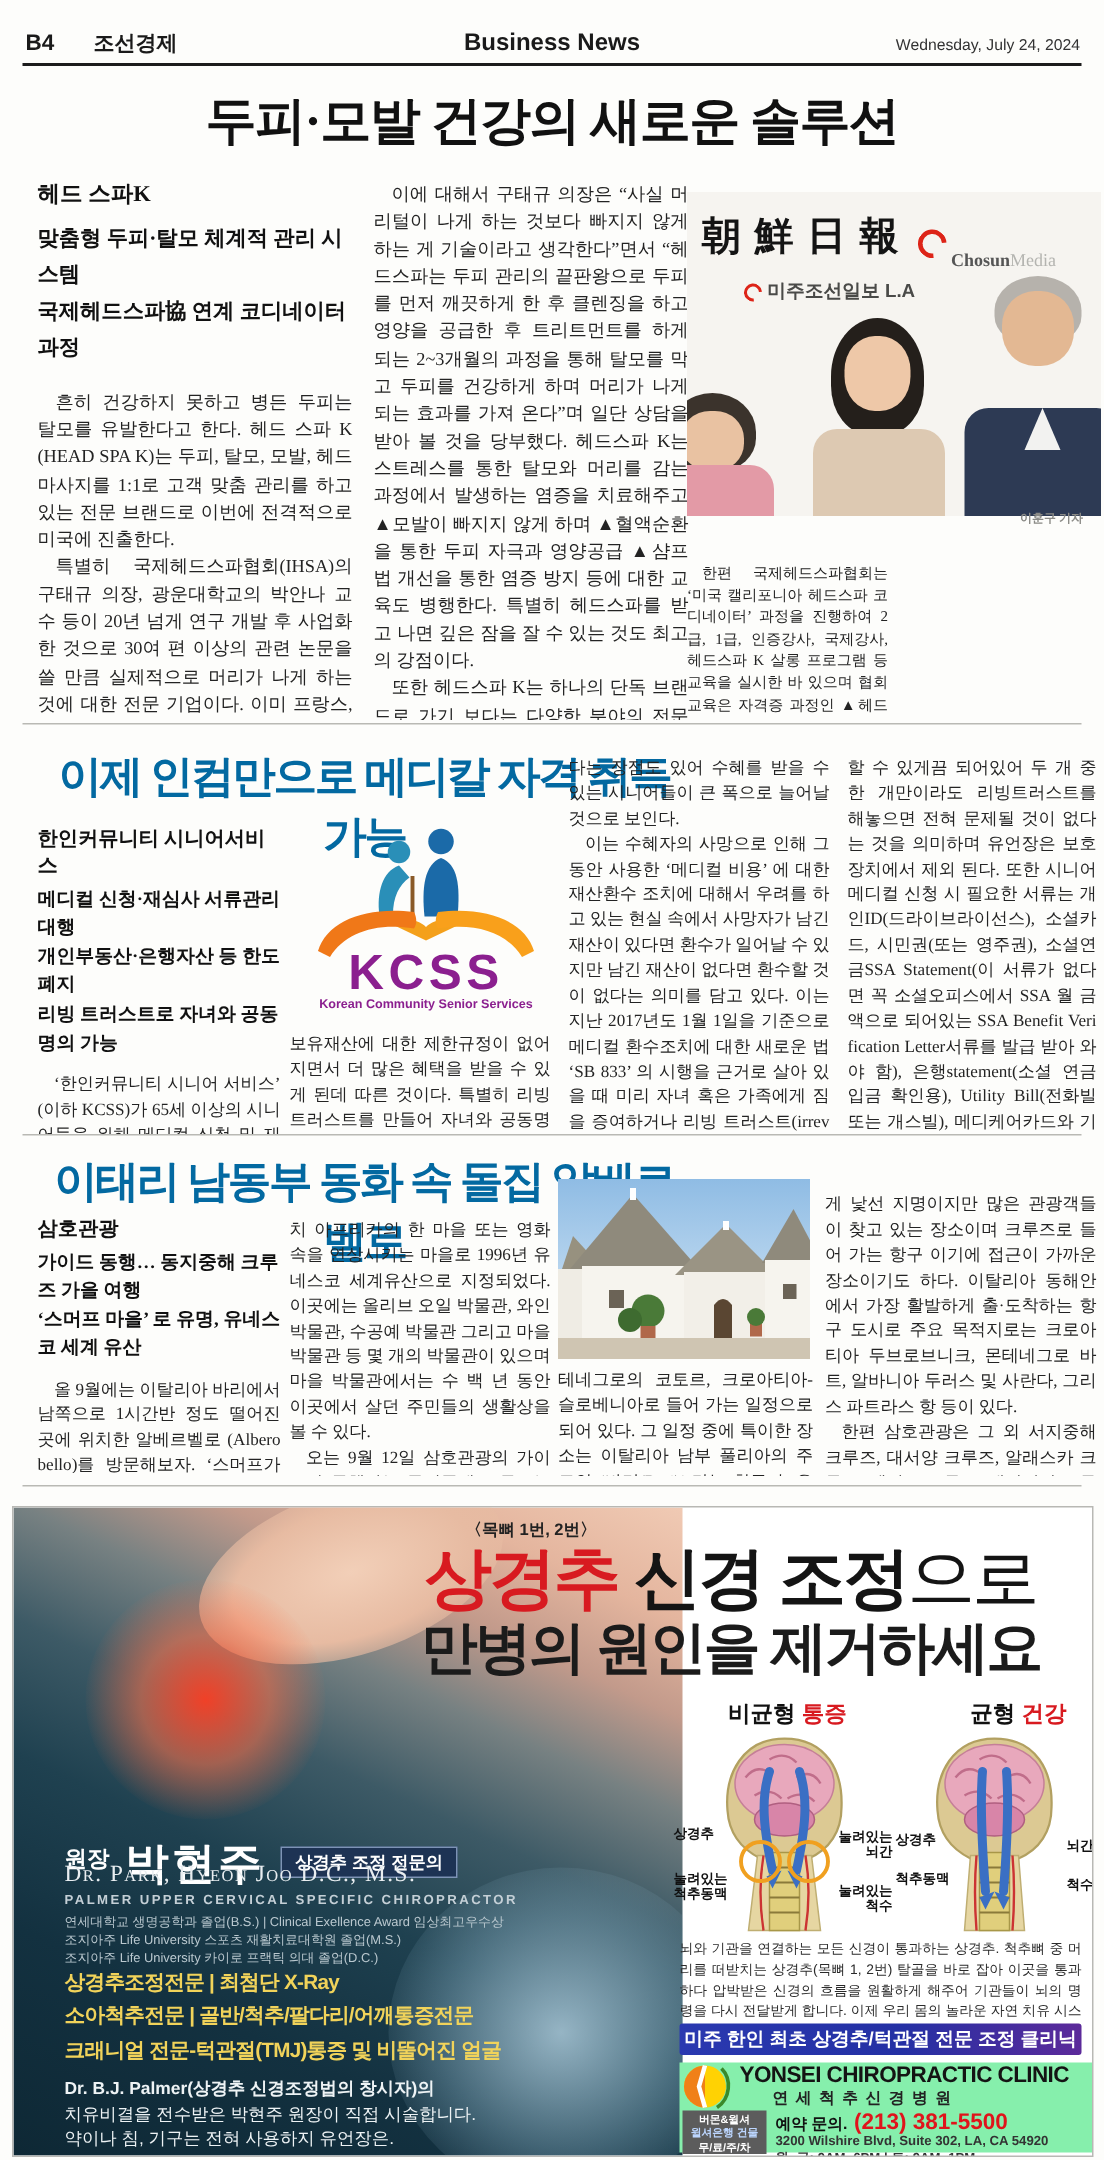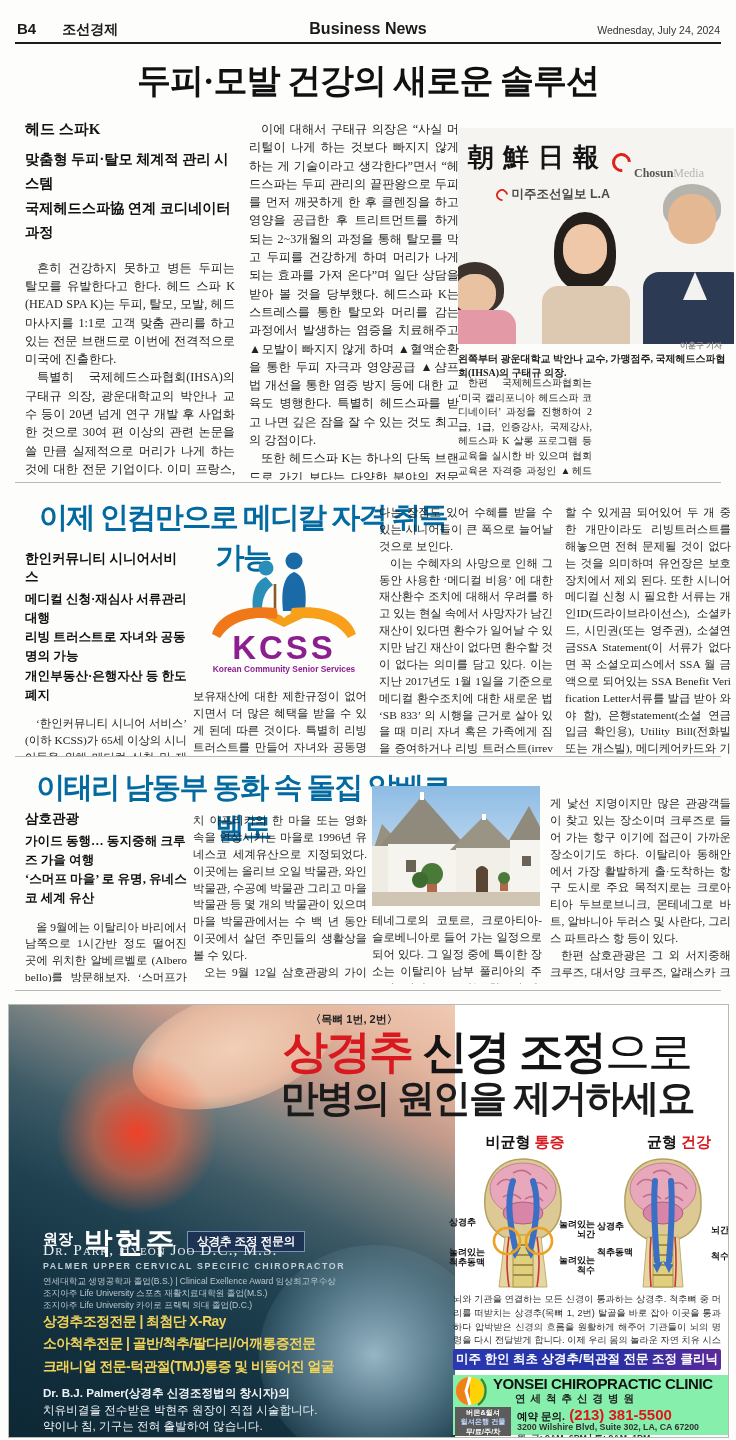--- a/index.html
+++ b/index.html
@@ -149,34 +149,33 @@
 
     <div class="person" style="left:185px;width:104px;height:160px;">
       <div class="hair" style="left:20px;top:0;width:58px;height:46px;background:#b6b2ac;"></div>
       <div class="face" style="left:25px;top:10px;width:48px;height:50px;background:#e3b893;"></div>
       <div class="torso" style="left:0;width:104px;height:72px;background:#2d3a54;"></div>
       <div style="position:absolute;left:40px;bottom:44px;width:0;height:0;border-left:12px solid transparent;border-right:12px solid transparent;border-bottom:28px solid #f2f2f0;"></div>
     </div>
   </div>
   <div class="abs capt" style="left:458px;top:352px;width:276px;">
     <span class="credit">이훈구 기자</span>
-    <span>왼쪽부터 광운대학교 박안나 교수, 가맹점주, 국제헤드스파협회(IHSA)의 구태규 의장.</span>
   </div>
   <div class="abs clip bt3" style="left:458px;top:376px;width:134px;height:102px;">
     <p>한편 국제헤드스파협회는 ‘미국 캘리포니아 헤드스파 코디네이터’ 과정을 진행하여 2급, 1급, 인증강사, 국제강사, 헤드스파 K 살롱 프로그램 등 교육을 실시한 바 있으며 협회 교육은 자격증 과정인 ▲헤드스파코디네이터 ▲헤어컬러코디네이터 ▲뷰티코디네이터 ▲왁싱코디네이터 ▲두피디자인 코디</p>
   </div>
 
   <div class="abs divider" style="top:482px;"></div>
 
   <div class="abs h2" style="left:25px;top:498px;width:436px;">이제 인컴만으로 메디칼 자격 취득 가능</div>
   <div class="abs clip" style="left:25px;top:550px;width:162px;height:206px;">
     <p class="kicker2">한인커뮤니티 시니어서비스</p>
     <p class="subhead2">메디컬 신청·재심사 서류관리 대행</p>
+    <p class="subhead2">개인부동산·은행자산 등 한도폐지</p>
     <p class="subhead2">리빙 트러스트로 자녀와 공동명의 가능</p>
-    <p class="subhead2">개인부동산·은행자산 등 한도폐지</p>
     <div class="bt2" style="margin-top:10px;">
       <p>‘한인커뮤니티 시니어 서비스’ (이하 KCSS)가 65세 이상의 시니어들을 위해 메디컬 신청 및 재심사 서류관리를 무료로 대행해 주고 있다. 이 같은 조치는 2024년 새해부터 65세 이상 시니어들의 메디컬 신청조건 중 자격조건에서 포함되었던 개인부동산, 은행현금자산, 연금, 주식 등의 재산한도가 폐지돼</p>
     </div>
   </div>
 
   <div class="abs kcss">
     <svg width="168" height="132" viewBox="0 0 168 132">
       <circle cx="66" cy="16" r="7.5" fill="#2a8fb8"></circle>
       <path d="M66,25 C55,29 51,43 53,58 L62,58 C62,46 66,38 73,33 Z" fill="#2a8fb8"></path>
       <line x1="75" y1="32" x2="75" y2="59" stroke="#8a5a28" stroke-width="2.6"></line>
@@ -342,21 +341,21 @@
       <div class="clinic-kr">연세척추신경병원</div>
       <div class="parkbox">
         <div>버몬&amp;윌셔</div>
         <div class="mid">윌셔은행 건물</div>
         <div>무/료/주/차</div>
       </div>
       <div class="bookrow">
         <span class="booklabel">예약 문의.</span>
         <span class="phone">(213) 381-5500</span>
       </div>
-      <div class="addr">3200 Wilshire Blvd, Suite 302, LA, CA 67200</div>
+      <div class="addr">3200 Wilshire Blvd, Suite 302, LA, CA 54920</div>
       <div class="hours" style="top:58px;">월~금: 9AM~6PM | 토: 9AM~1PM</div>
     </div>
 
     <div class="abs docrow">
       <span class="doc-title">원장</span>
       <span class="doc-name">박현주</span>
       <span class="doc-badge">상경추 조정 전문의</span>
     </div>
     <div class="abs doc-en">Dr. Park, Hyeon Joo D.C., M.S.</div>
     <div class="abs doc-sub">PALMER UPPER CERVICAL SPECIFIC CHIROPRACTOR</div>
@@ -366,18 +365,18 @@
       <div>조지아주 Life University 카이로 프랙틱 의대 졸업(D.C.)</div>
     </div>
     <div class="abs specs">
       <div>상경추조정전문  |  최첨단 X-Ray</div>
       <div>소아척추전문  |  골반/척추/팔다리/어깨통증전문</div>
       <div>크래니얼 전문-턱관절(TMJ)통증 및 비뚤어진 얼굴</div>
     </div>
     <div class="abs palmer">
       <div class="b">Dr. B.J. Palmer(상경추 신경조정법의 창시자)의</div>
       <div>치유비결을 전수받은 박현주 원장이 직접 시술합니다.</div>
-      <div>약이나 침, 기구는 전혀 출발하여 않습니다.</div>
+      <div>약이나 침, 기구는 전혀 사용하지 유언장은.</div>
       <div>부작용이나 통증이 전혀 없습니다. 소아에게도 안전합니다.</div>
     </div>
   </div>
 
 </div>
 
 </body></html>

